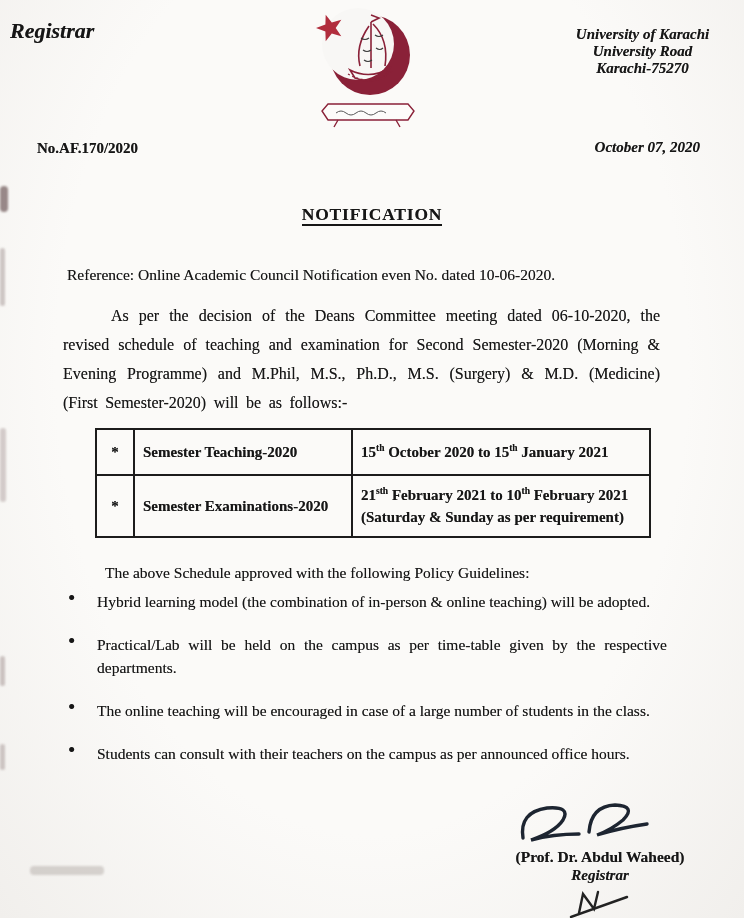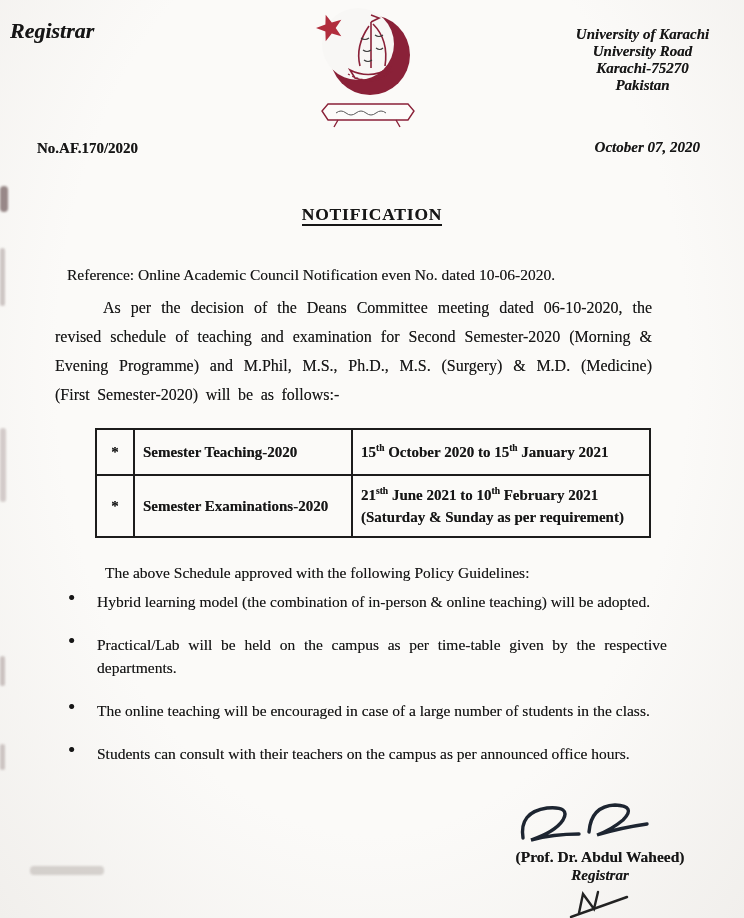--- a/index.html
+++ b/index.html
@@ -16,21 +16,21 @@
   .logo{position:absolute;left:292px;top:8px;width:152px;height:124px;}
   .address{position:absolute;left:555px;top:26px;width:175px;text-align:center;
            font-size:15px;font-weight:700;font-style:italic;line-height:17px;}
   .meta-ref{position:absolute;left:37px;top:140px;font-size:15px;font-weight:700;}
   .meta-date{position:absolute;left:400px;top:139px;width:300px;text-align:right;
              font-size:15px;font-weight:700;font-style:italic;}
   .title{position:absolute;left:0;top:191px;width:744px;text-align:center;margin:0;}
   .title span{font-size:17.5px;font-weight:700;letter-spacing:.8px;
               border-bottom:2px solid #161616;padding-bottom:0;}
   .refline{position:absolute;left:50px;top:249px;font-size:15.5px;margin:17px;}
-  .bodytext{position:absolute;left:55px;top:293px;width:597px;margin:0;
+  .bodytext{position:absolute;left:55px;top:293px;width:597px;margin:8px;
             font-size:16px;line-height:29px;text-indent:48px;
             text-align:justify;word-spacing:3.5px;}
   
   table.schedule{position:absolute;left:95px;top:428px;border-collapse:collapse;
                  width:556px;}
   table.schedule td{border:2px solid #1c1c1c;font-weight:700;font-size:15px;
                     padding:4px 8px;vertical-align:middle;}
   td.c1{width:20px;text-align:center;padding:4px 2px;}
   td.c2{width:200px;}
   td.c3{font-size:15.5px;line-height:22px;}
@@ -102,21 +102,20 @@
         <path d="M46,112 l-4,7 M104,112 l4,7" fill="none"></path>
       </g>
       <path d="M44,105 q5,-4 10,0 t10,0 t10,0 t10,0 t10,0" stroke="#5a5a5a" fill="none" stroke-width="1"></path>
     </svg>
   </div>
 
   <div class="address ink">
     <div>University of Karachi</div>
     <div>University Road</div>
     <div>Karachi-75270</div>
-    <div>Pakistan</div>
   </div>
 
   <div class="meta-ref ink">No.AF.170/2020</div>
   <div class="meta-date ink">October 07, 2020</div>
 
   <h1 class="title">
     <span class="ink">NOTIFICATION</span>
   </h1>
 
   <p class="refline ink">Reference: Online Academic Council Notification even No. dated 10-06-2020.</p>
@@ -126,21 +125,21 @@
   <table class="schedule">
     <tbody>
         <tr class="r1">
       <td class="c1 ink">*</td>
       <td class="c2 ink">Semester Teaching-2020</td>
       <td class="c3 ink"><span>15</span><sup>th</sup><span> October 2020 to 15</span><sup>th</sup><span> January 2021</span></td>
     </tr>
     <tr class="r2">
       <td class="c1 ink">*</td>
       <td class="c2 ink">Semester Examinations-2020</td>
-      <td class="c3 ink"><span>21</span><sup>sth</sup><span> June 2021 to 10</span><sup>th</sup><span> February 2021</span><div>(Saturday &amp; Sunday as per requirement)</div></td>
+      <td class="c3 ink"><span>21</span><sup>sth</sup><span> February 2021 to 10</span><sup>th</sup><span> February 2021</span><div>(Saturday &amp; Sunday as per requirement)</div></td>
     </tr>
   </tbody>
     </table>
 
   <p class="intro ink">The above Schedule approved with the following Policy Guidelines:</p>
 
   <ul class="bullets">
     <li class="ink">Hybrid learning model (the combination of in-person &amp; online teaching) will be adopted.</li>
     <li class="ink">Practical/Lab will be held on the campus as per time-table given by the respective departments.</li>
     <li class="ink">The online teaching will be encouraged in case of a large number of students in the class.</li>

